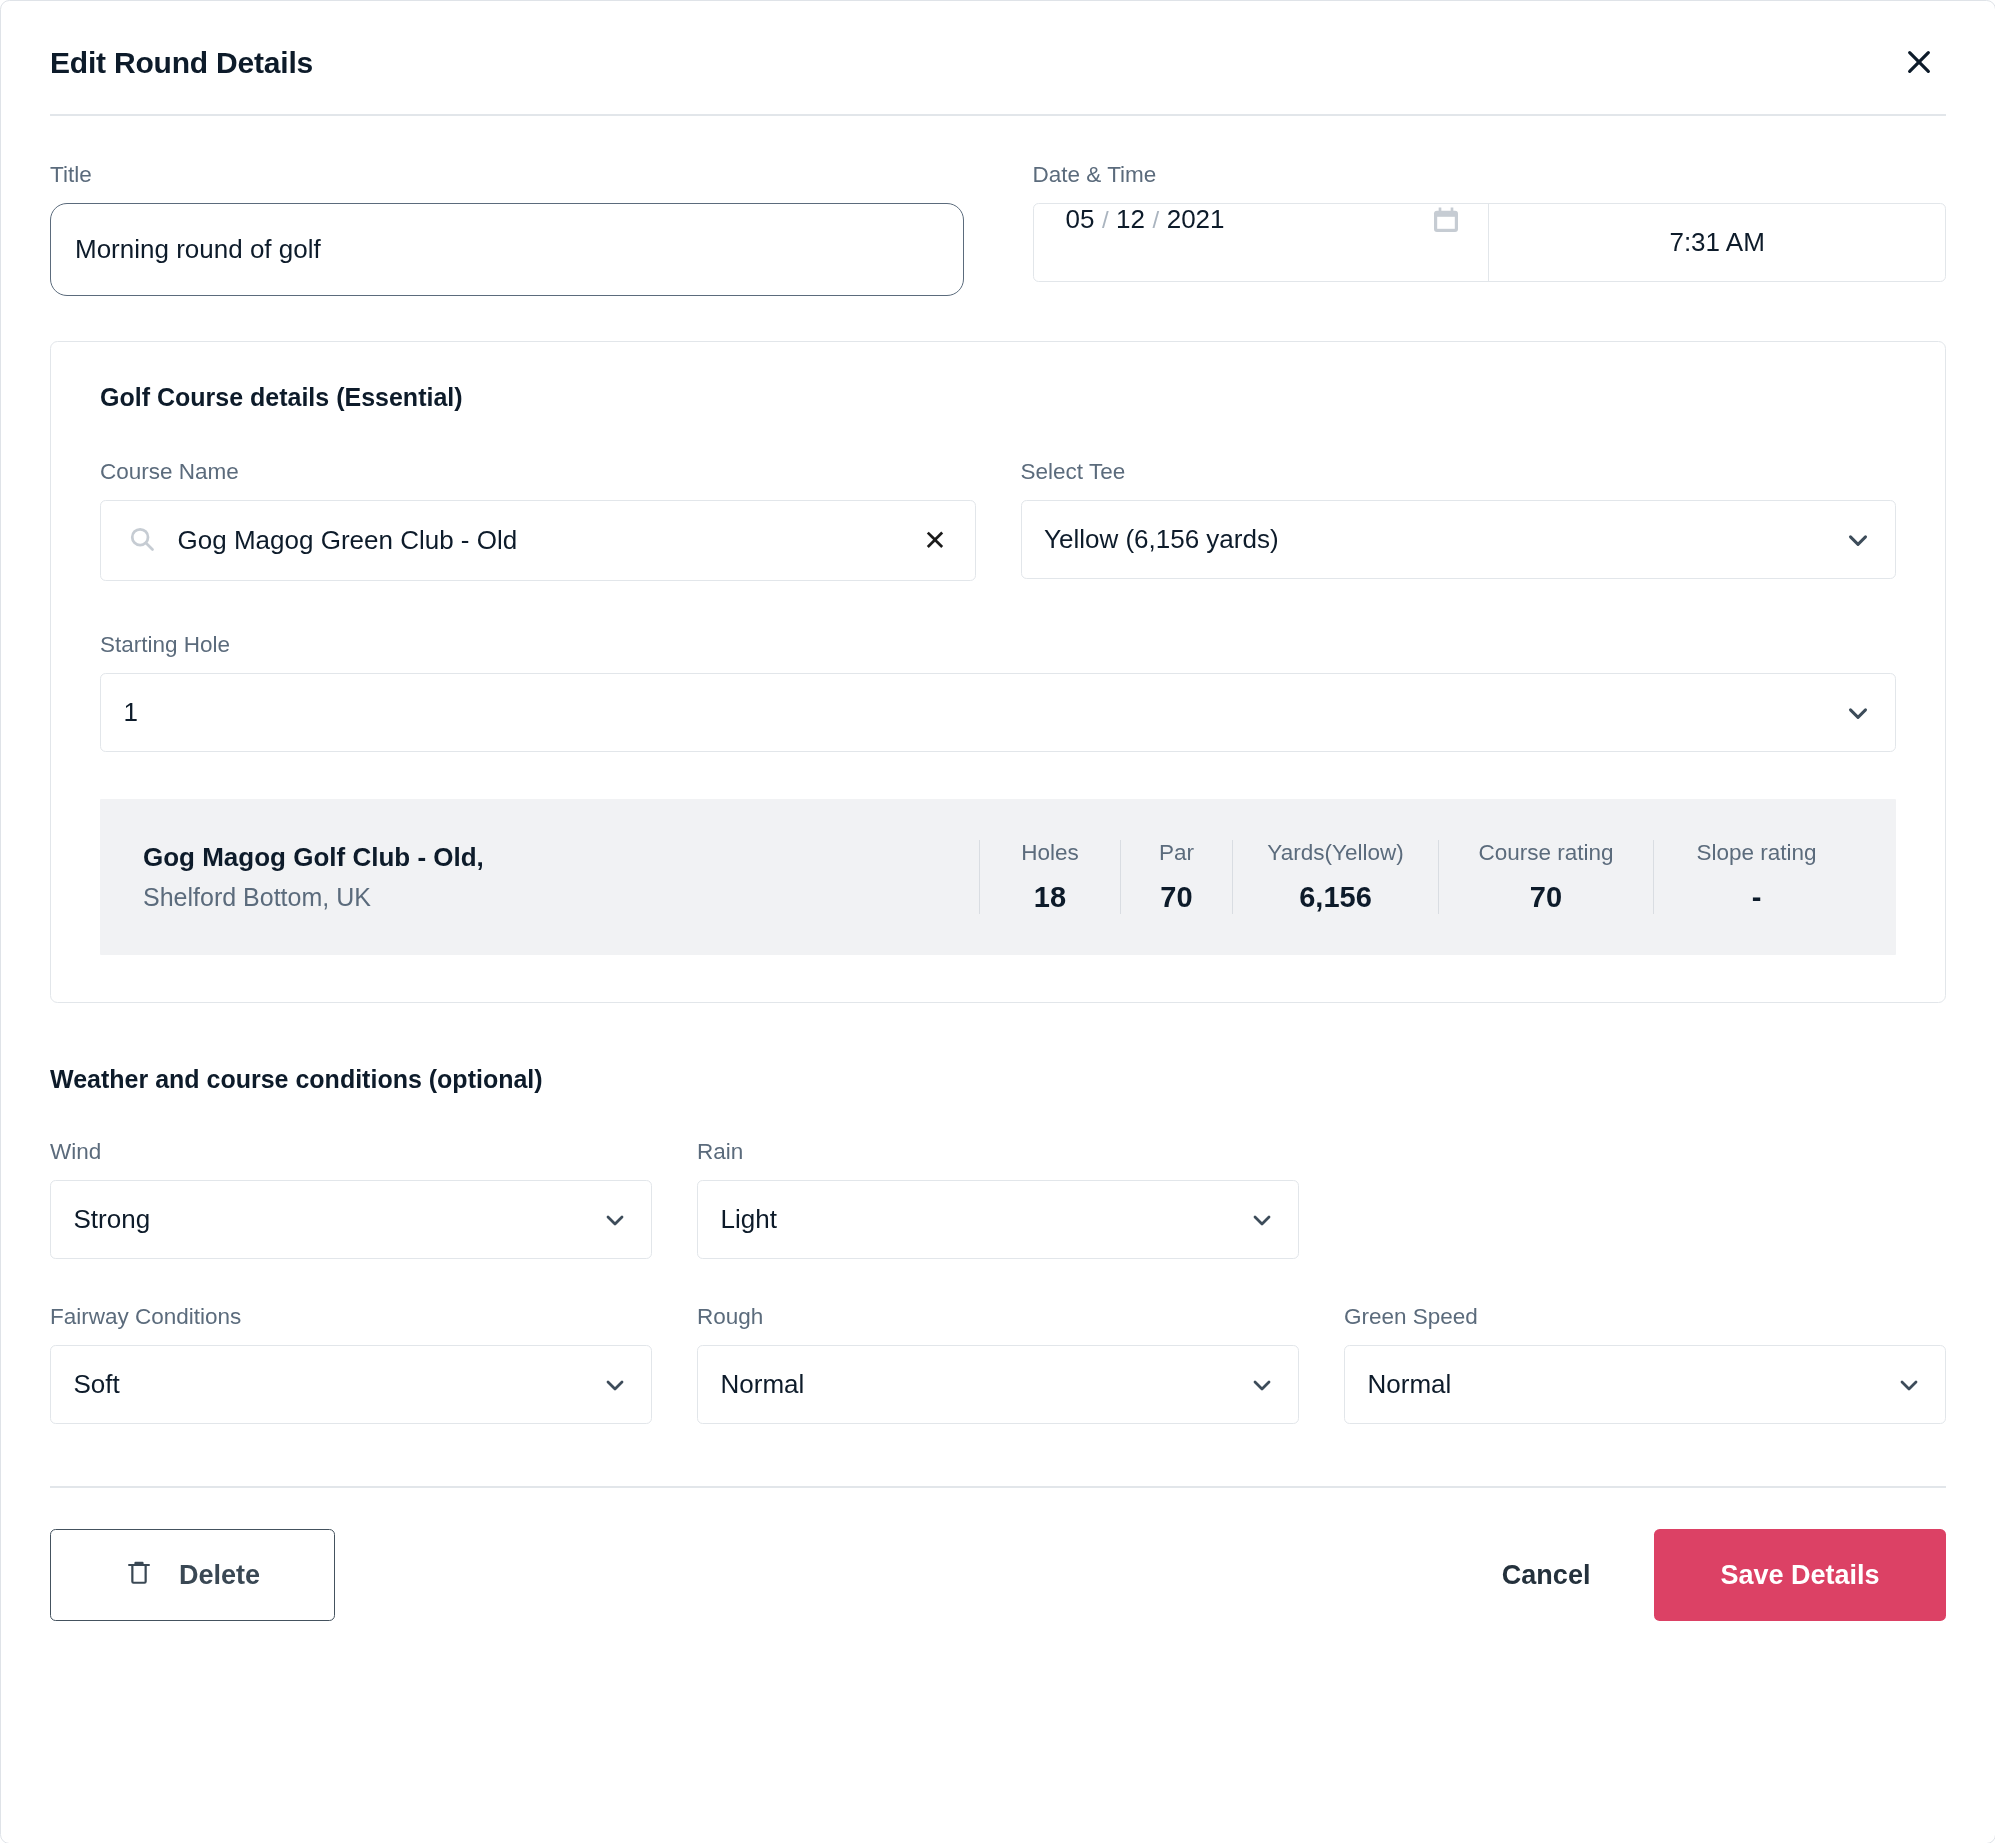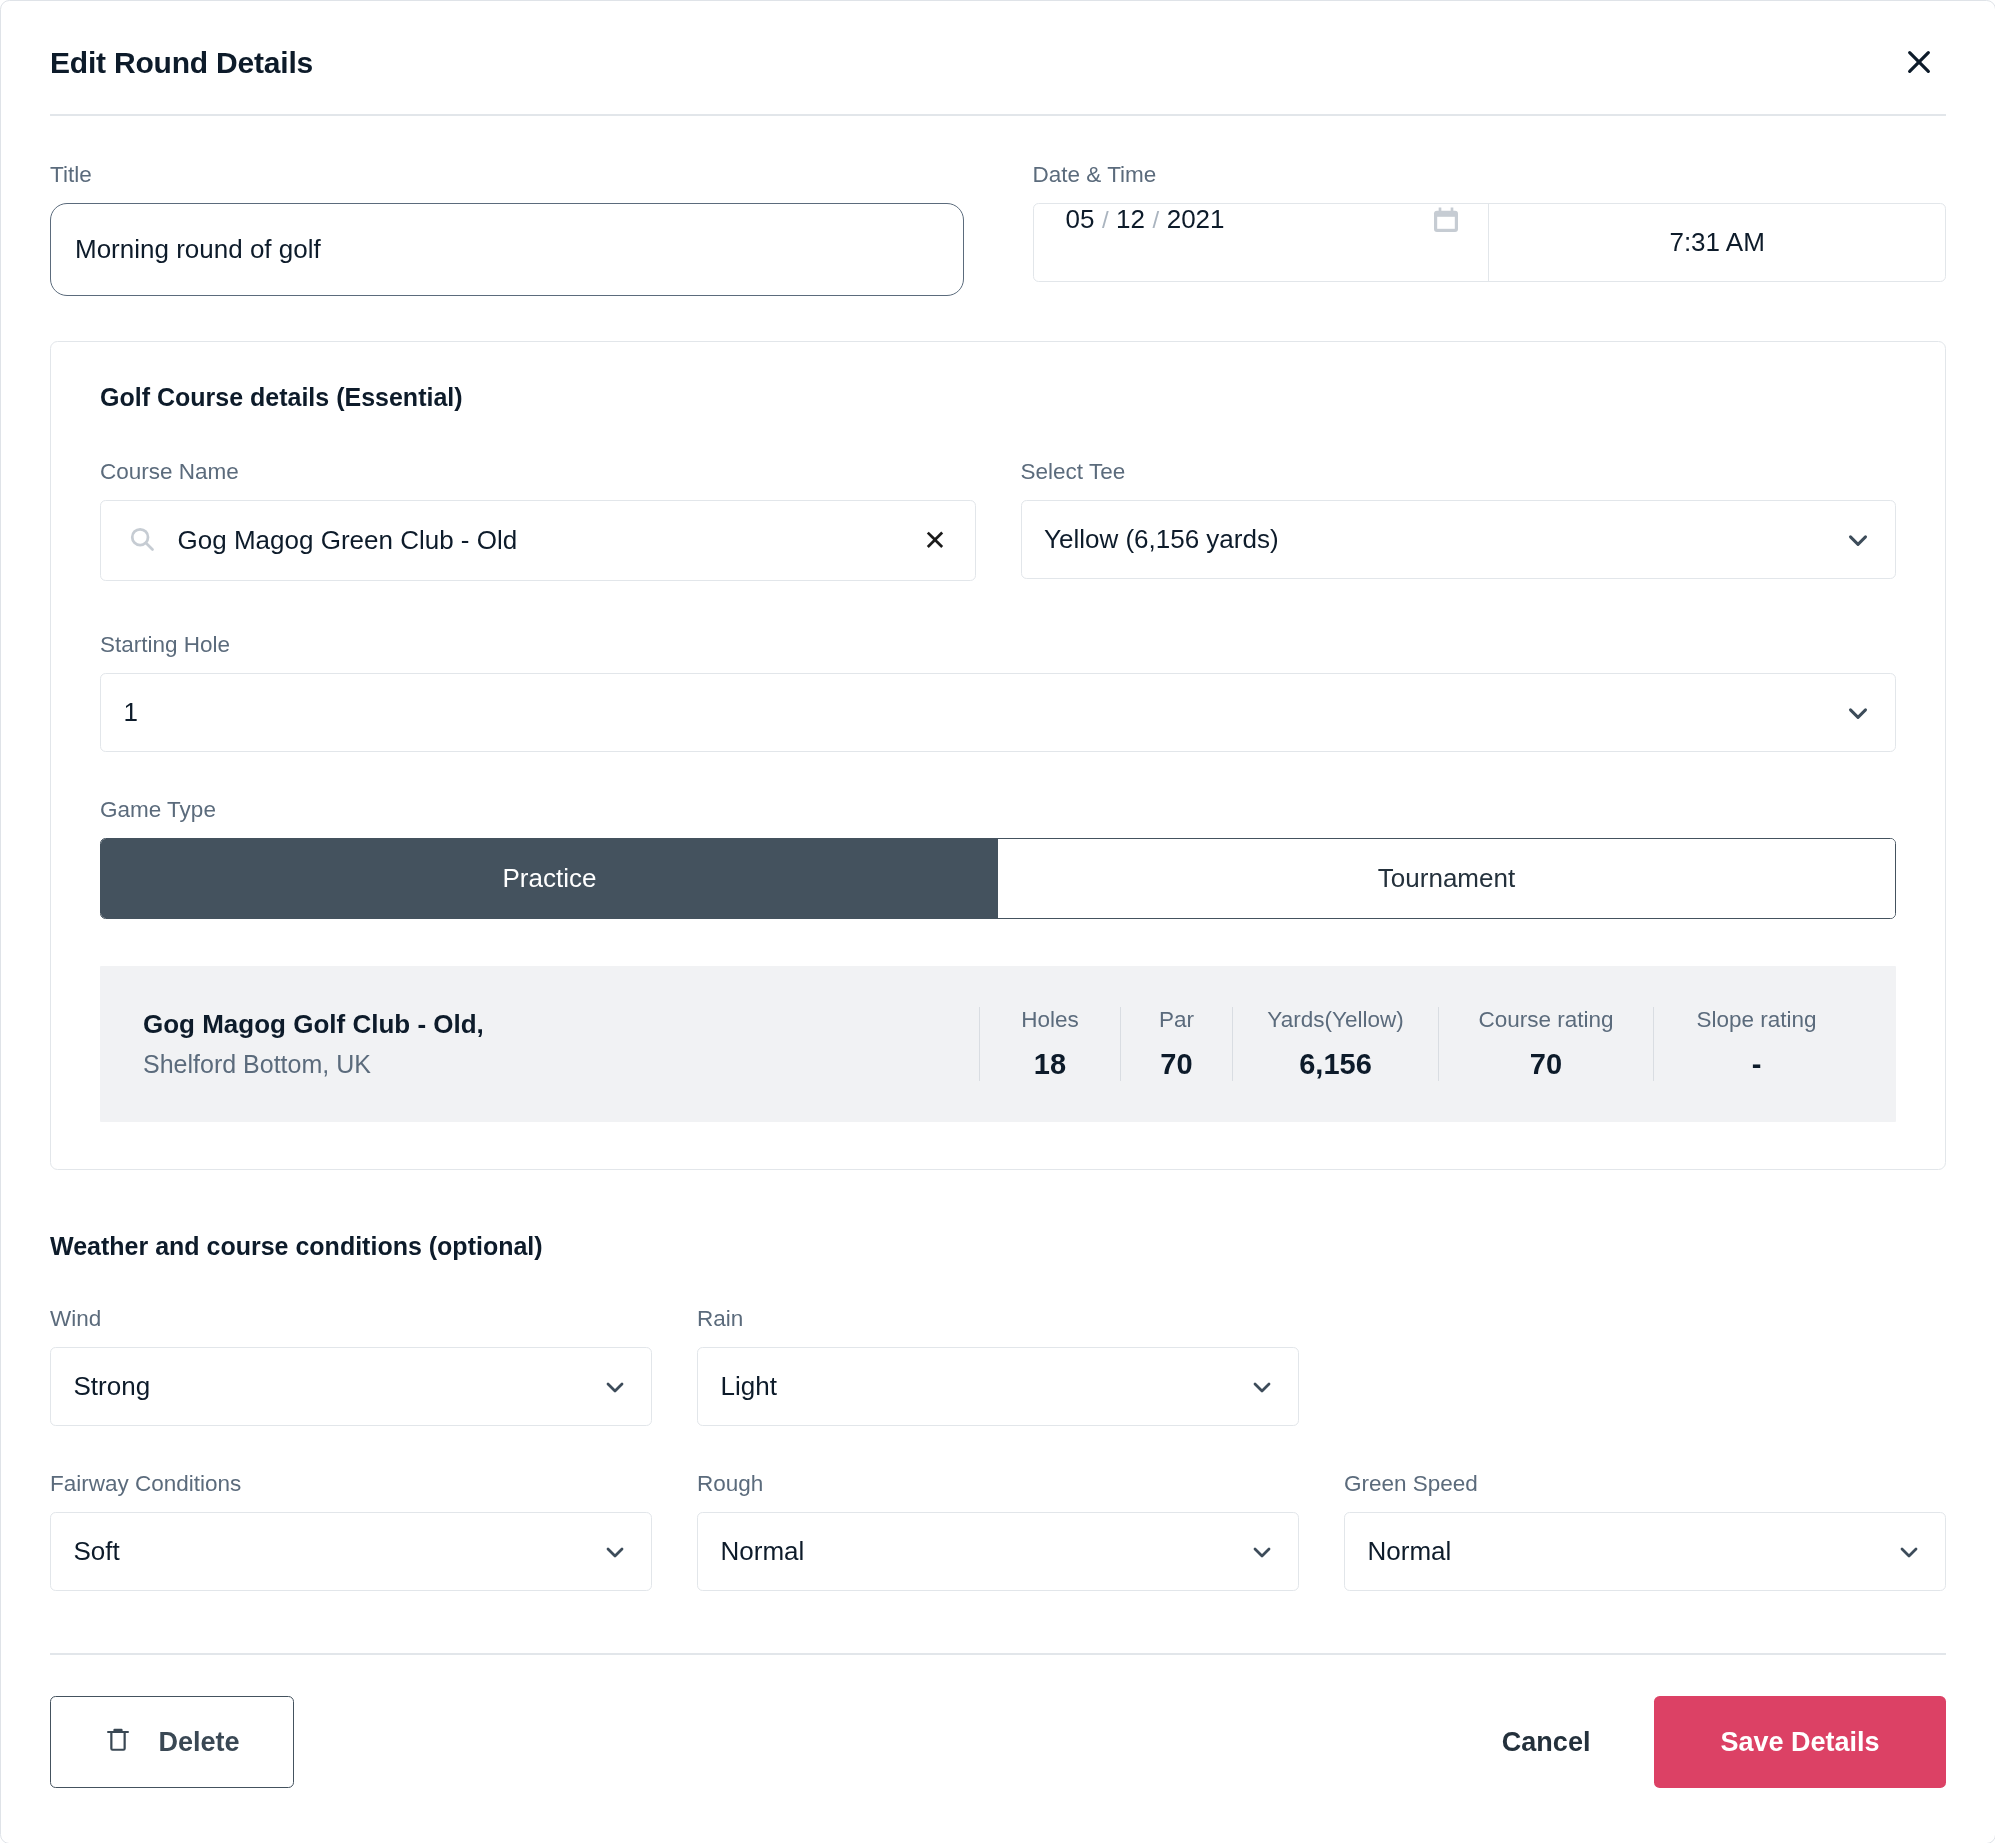--- a/index.html
+++ b/index.html
@@ -255,21 +255,21 @@
     background: #e2e6ea;
     margin-top: 62px;
   }
   .footer {
     display: flex;
     align-items: center;
     justify-content: space-between;
     margin-top: 41px;
   }
   .delete-btn {
-    width: 244px;
+    width: 285px;
     height: 92px;
     border: 1.9px solid #44525e;
     border-radius: 5.6px;
     display: flex;
     align-items: center;
     justify-content: center;
     gap: 26px;
     font-size: 27px;
     font-weight: bold;
     color: #3a4854;
@@ -391,27 +391,20 @@
         <div class="light-box select-box">
           <span>1</span>
           <span class="chev">
             <svg width="30" height="30" viewBox="0 0 24 24" fill="none" stroke="#3d4c5a" stroke-width="2.4" stroke-linecap="round" stroke-linejoin="round">
               <polyline points="6 9.5 12 15.5 18 9.5"></polyline>
             </svg>
           </span>
         </div>
       </div>
 
-      <div class="panel-col">
-        <span class="field-label">Game Type</span>
-        <div class="toggle">
-          <div class="toggle-opt active">Practice</div>
-          <div class="toggle-opt">Tournament</div>
-        </div>
-      </div>
     </div>
 
     <div class="summary">
       <div class="summary-name">
         <div class="line1">Gog Magog Golf Club - Old,</div>
         <div class="line2">Shelford Bottom, UK</div>
       </div>
       <div class="stat" style="min-width:141px">
         <div class="k">Holes</div>
         <div class="v">18</div>

